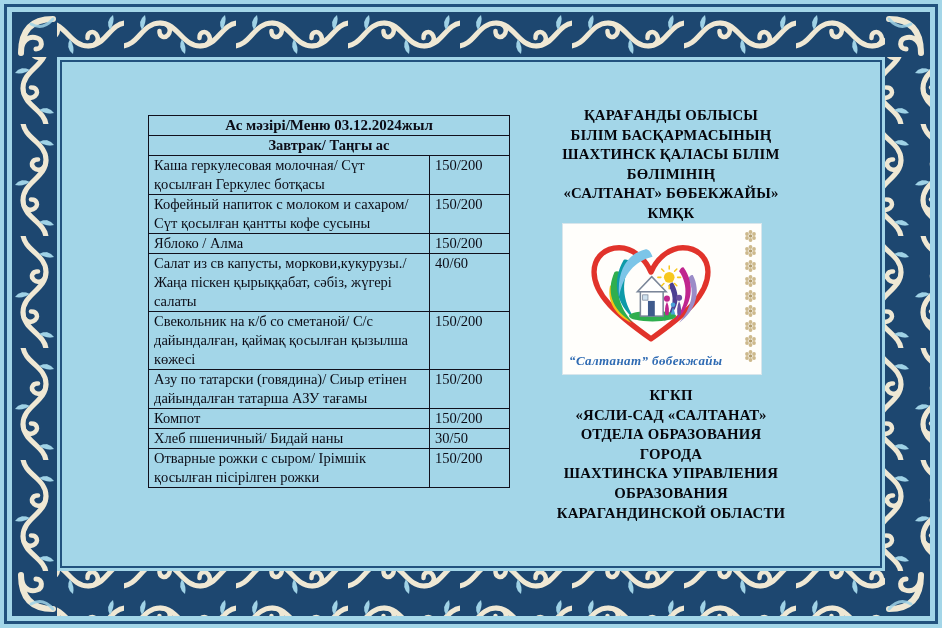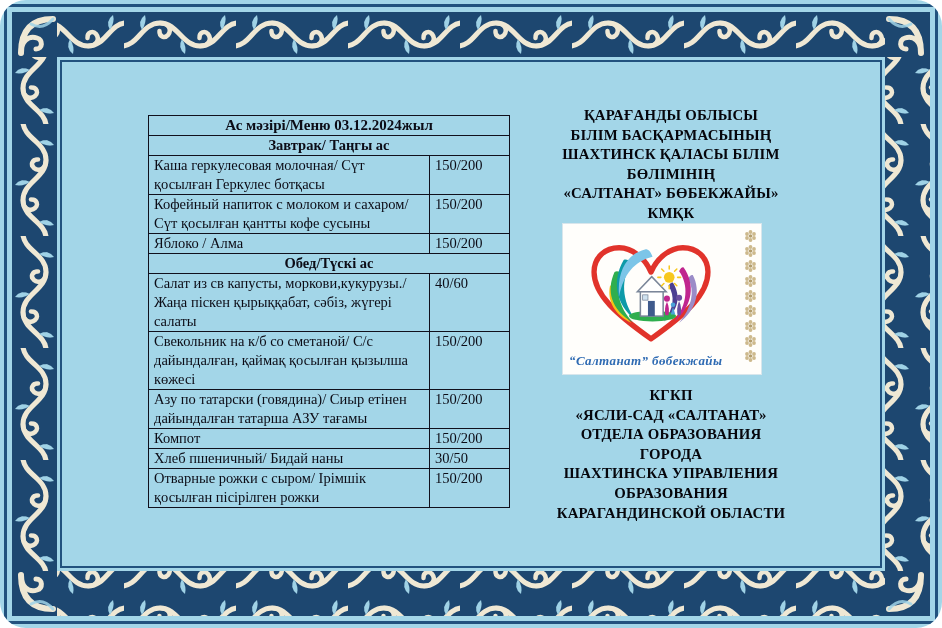--- a/index.html
+++ b/index.html
@@ -1,21 +1,20 @@
 <!DOCTYPE html>
 <html><head>
 <meta charset="utf-8">
 <style>
   html,body{margin:0;padding:0;}
   body{width:942px;height:628px;}
   .canvas{
     position:relative;width:942px;height:628px;overflow:hidden;
     background:#a3d6e8;
     font-family:"Liberation Serif", serif;
-    border-radius:26px;
   }
   
   .outer-line{position:absolute;inset:4px;border:3px solid #22527e;pointer-events:none;}
   .band{position:absolute;left:12px;top:12px;}
   .inner-line{position:absolute;inset:60px;border:2px solid #22527e;pointer-events:none;}
   
   table.menu{
     position:absolute;left:148px;top:115px;width:361px;
     border-collapse:collapse;table-layout:fixed;
   }
@@ -118,23 +117,20 @@
         </tr>
         <tr>
           <td>Кофейный напиток с молоком и сахаром/ Сүт қосылған қантты кофе сусыны</td>
           <td>150/200</td>
         </tr>
         <tr>
           <td>Яблоко / Алма</td>
           <td>150/200</td>
         </tr>
         <tr>
-          <td colspan="2" class="section">Обед/Түскі ас</td>
-        </tr>
-        <tr>
           <td>Салат из св капусты, моркови,кукурузы./ Жаңа піскен қырыққабат, сәбіз, жүгері салаты</td>
           <td>40/60</td>
         </tr>
         <tr>
           <td>Свекольник на к/б со сметаной/ С/с дайындалған, қаймақ қосылған қызылша көжесі</td>
           <td>150/200</td>
         </tr>
         <tr>
           <td>Азу по татарски (говядина)/ Сиыр етінен дайындалған  татарша АЗУ тағамы</td>
           <td>150/200</td>

